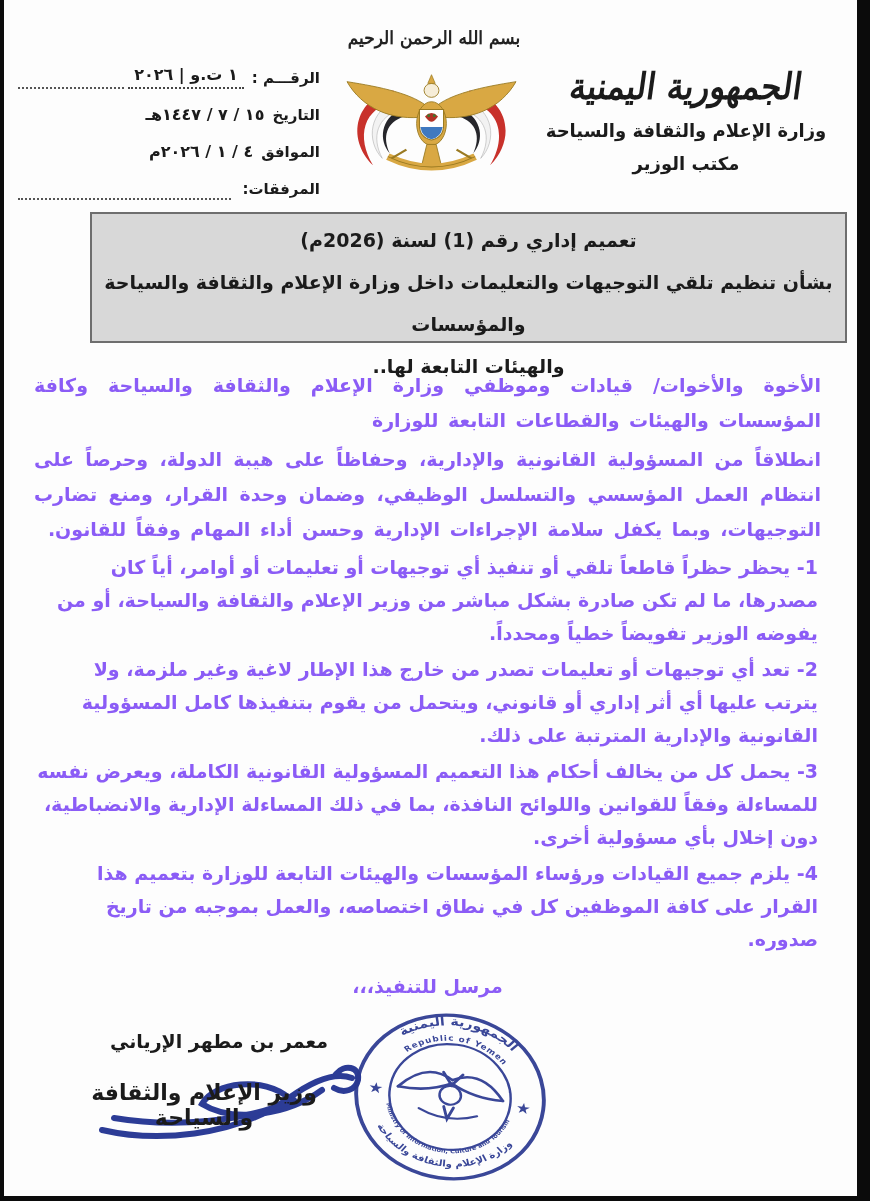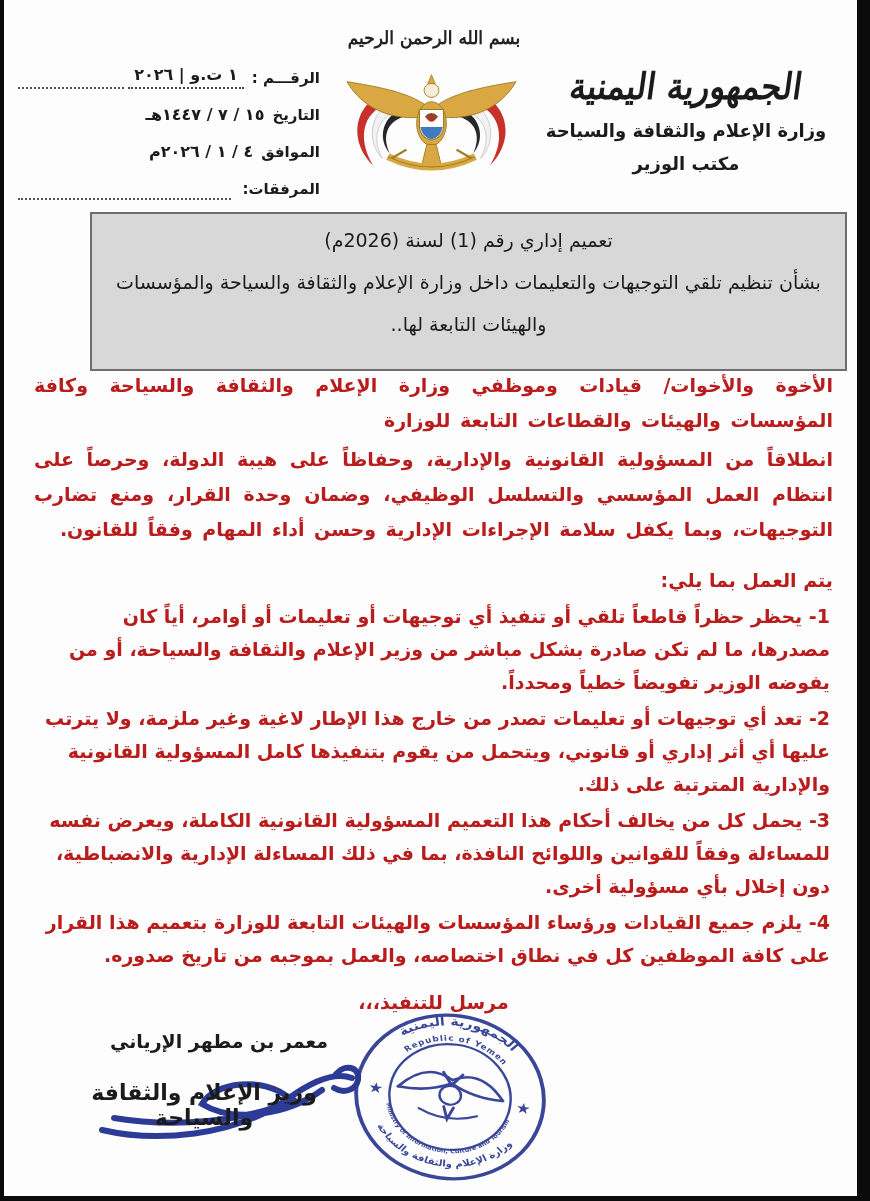--- a/index.html
+++ b/index.html
@@ -19,27 +19,27 @@
   .office{font-weight:bold;font-size:18px;margin-top:12px;}
 
   .hdr-left{position:absolute;top:64px;left:14px;width:302px;direction:rtl;font-weight:bold;font-size:15px;}
   .mrow{display:flex;align-items:flex-end;margin-bottom:15px;line-height:22px;white-space:nowrap;}
   .mlabel{flex:0 0 auto;margin-left:8px;}
   .mval{flex:0 0 auto;font-size:16px;}
   .dotted{border-bottom:2px dotted #444;padding:0 6px 1px 6px;}
   .dotfill{flex:1 1 auto;border-bottom:2px dotted #555;height:14px;margin-right:4px;}
 
   
-  .title-box{position:absolute;top:212px;left:86px;right:10px;height:159px;
+  .title-box{position:absolute;top:212px;left:86px;right:10px;height:131px;
              background:#d8d8d8;border:2px solid #6e6e6e;direction:rtl;text-align:center;
-             font-weight:normal;font-size:19px;line-height:42px;padding-top:5px;box-sizing:border-box;}
+             font-weight:bold;font-size:19px;line-height:42px;padding-top:5px;box-sizing:border-box;}
 
   
-  .body-text{position:absolute;top:368px;left:30px;right:24px;direction:rtl;
-             font-weight:bold;font-size:19px;color:#b91c1c;}
+  .body-text{position:absolute;top:368px;left:30px;right:36px;direction:rtl;
+             font-weight:bold;font-size:19px;color:#8b5cf6;}
   .para{margin:0 0 4px 0;line-height:35px;text-align:justify;word-spacing:3px;}
   .heading{margin:16px 0 2px 0;line-height:34px;text-align:right;font-size:19px;}
   .item{line-height:33px;text-align:right;margin:3px;}
   .closing{text-align:center;line-height:36px;margin-top:12px;}
 
   
   .sig-name{position:absolute;top:1030px;left:85px;width:260px;text-align:center;
             font-weight:bold;font-size:19px;direction:rtl;}
   .sig-scribble{position:absolute;top:1052px;left:80px;}
   .sig-title{position:absolute;top:1080px;left:50px;width:300px;text-align:center;
@@ -111,21 +111,20 @@
 
     <div class="title-box">
       <div>تعميم إداري رقم (1) لسنة (2026م)</div>
       <div>بشأن تنظيم تلقي التوجيهات والتعليمات داخل وزارة الإعلام والثقافة والسياحة والمؤسسات</div>
       <div>والهيئات التابعة لها..</div>
     </div>
 
     <div class="body-text">
       <p class="para">الأخوة والأخوات/ قيادات وموظفي وزارة الإعلام والثقافة والسياحة وكافة المؤسسات والهيئات والقطاعات التابعة للوزارة</p>
       <p class="para">انطلاقاً من المسؤولية القانونية والإدارية، وحفاظاً على هيبة الدولة، وحرصاً على انتظام العمل المؤسسي والتسلسل الوظيفي، وضمان وحدة القرار، ومنع تضارب التوجيهات، وبما يكفل سلامة الإجراءات الإدارية وحسن أداء المهام وفقاً للقانون.</p>
-      <p class="heading">يتم العمل بما يلي:</p>
       <div class="item">1- يحظر حظراً قاطعاً تلقي أو تنفيذ أي توجيهات أو تعليمات أو أوامر، أياً كان مصدرها، ما لم تكن صادرة بشكل مباشر من وزير الإعلام والثقافة والسياحة، أو من يفوضه الوزير تفويضاً خطياً ومحدداً.</div>
       <div class="item">2- تعد أي توجيهات أو تعليمات تصدر من خارج هذا الإطار لاغية وغير ملزمة، ولا يترتب عليها أي أثر إداري أو قانوني، ويتحمل من يقوم بتنفيذها كامل المسؤولية القانونية والإدارية المترتبة على ذلك.</div>
       <div class="item">3- يحمل كل من يخالف أحكام هذا التعميم المسؤولية القانونية الكاملة، ويعرض نفسه للمساءلة وفقاً للقوانين واللوائح النافذة، بما في ذلك المساءلة الإدارية والانضباطية، دون إخلال بأي مسؤولية أخرى.</div>
       <div class="item">4- يلزم جميع القيادات ورؤساء المؤسسات والهيئات التابعة للوزارة بتعميم هذا القرار على كافة الموظفين كل في نطاق اختصاصه، والعمل بموجبه من تاريخ صدوره.</div>
       <div class="closing">مرسل للتنفيذ،،،</div>
     </div>
 
     <div class="sig-name">معمر بن مطهر الإرياني</div>
     <svg class="sig-scribble" width="285" height="100" viewBox="0 0 285 100">
       <g fill="none" stroke="#2c3c96" stroke-width="6" stroke-linecap="round">

